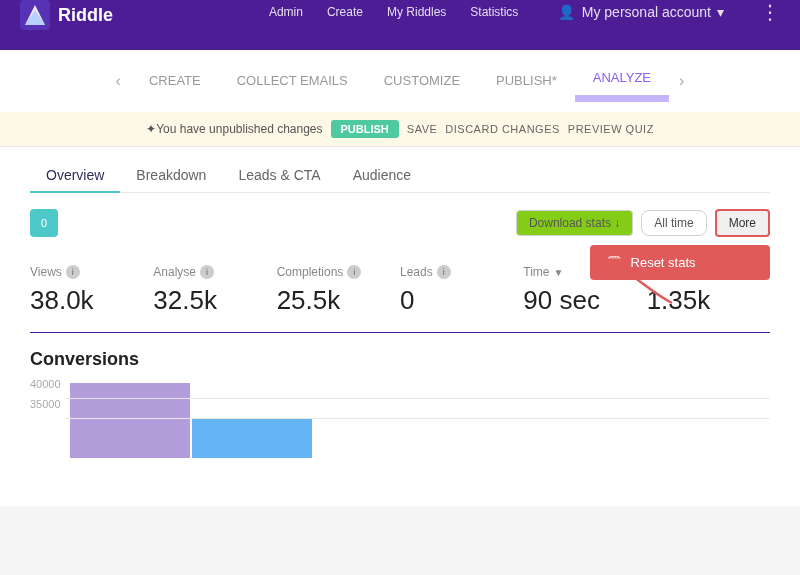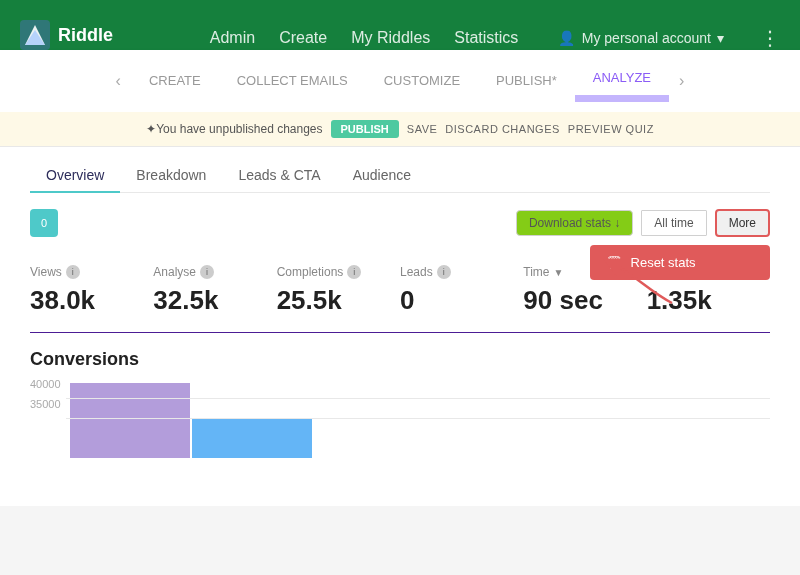--- a/index.html
+++ b/index.html
@@ -1,22 +1,22 @@
 <!DOCTYPE html>
 <html><head>
   <meta charset="utf-8">
   <style>
     * { box-sizing: border-box; margin: 0; padding: 0; }
     body { font-family: -apple-system, BlinkMacSystemFont, 'Segoe UI', sans-serif; background: #f5f5f5; width: 800px; height: 575px; overflow: hidden; }
 
     
     .top-nav {
-      background: #15803d;
-      display: flex;
-      align-items: flex-end;
+      background: #4c1d95;
+      display: flex;
+      align-items: flex-start;
       padding: 0 20px;
       height: 50px;
     }
     .nav-logo {
       display: flex;
       align-items: center;
       gap: 8px;
       color: white;
       font-size: 18px;
       font-weight: 600;
@@ -26,21 +26,21 @@
       width: 30px;
       height: 30px;
     }
     .nav-links {
       display: flex;
       gap: 24px;
       align-items: center;
     }
     .nav-link {
       color: rgba(255,255,255,0.85);
-      font-size: 16px;
+      font-size: 12px;
       cursor: pointer;
       text-decoration: none;
     }
     .nav-account {
       display: flex;
       align-items: center;
       gap: 6px;
       color: rgba(255,255,255,0.85);
       font-size: 14px;
       cursor: pointer;
@@ -180,21 +180,21 @@
       font-size: 12px;
       color: #555;
       cursor: pointer;
       display: flex;
       align-items: center;
       gap: 4px;
     }
     .btn-alltime {
       border: 1px solid #d0d0d0;
       background: white;
-      border-radius: 1px;
+      border-radius: 8px;
       padding: 5px 12px;
       font-size: 12px;
       color: #555;
       cursor: pointer;
     }
     .btn-more {
       border: 1px solid #ccc;
       background: #f0f0f0;
       border-radius: 4px;
       padding: 5px 12px;
@@ -262,21 +262,21 @@
       background: #ccc;
       border-radius: 50%;
       display: inline-flex;
       align-items: center;
       justify-content: center;
       font-size: 9px;
       color: #666;
     }
     .stat-value {
       font-size: 26px;
-      font-weight: 700;
+      font-weight: 400;
       color: #222;
     }
 
     
     .conversions-section {
       padding: 16px 0 8px;
     }
     .conversions-title {
       font-size: 18px;
       font-weight: 600;

